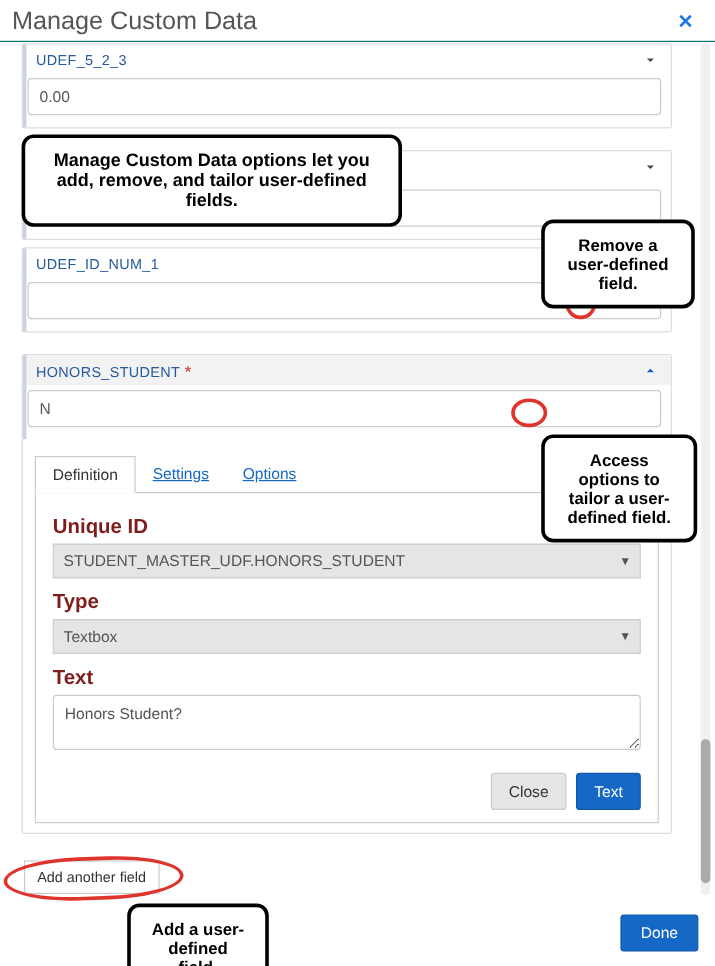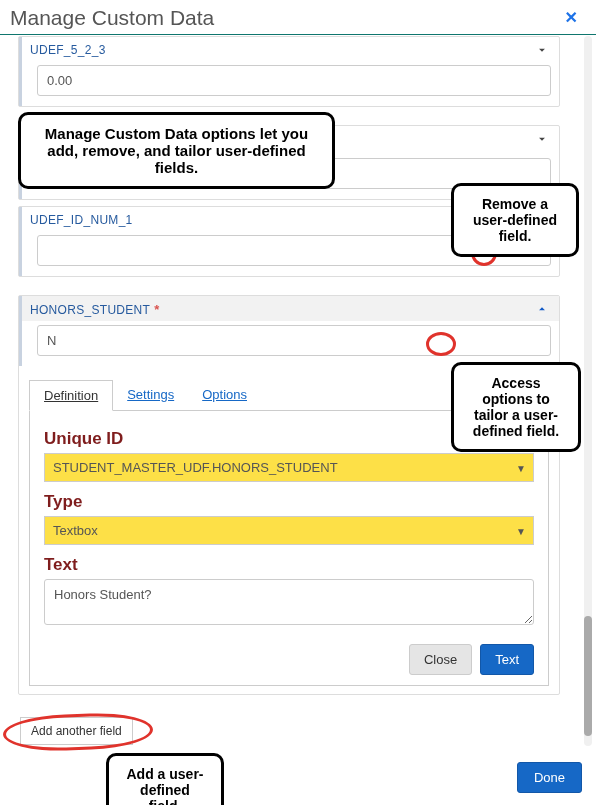--- a/index.html
+++ b/index.html
@@ -88,21 +88,21 @@
   .req-star { color: #d9534f; margin-left: 4px; font-weight: bold;}
   .chevron {
     position: absolute;
     right: 10px;
     top: 6px;
     cursor: pointer;
   }
   .chev-down svg, .chev-up svg { width: 14px; height: 14px; fill: #444; }
   .chev-up svg { fill: #1159c6; }
   .field-input-wrap {
-    padding: 4px 8px 10px 15px;
+    padding: 4px 8px 10px 1px;
     border-left: 3px solid #c8d2e0;
     text-decoration: underline;
   }
   .text-input {
     width: 100%;
     padding: 7px 9px;
     border: 1px solid #ccc;
     border-radius: 3px;
     font-size: 13px;
     color: #555;
@@ -117,21 +117,20 @@
   .tab {
     padding: 7px 14px;
     font-size: 13px;
     cursor: pointer;
   }
   .tab.active {
     border: 1px solid #ccc;
     border-bottom: 1px solid #fff;
     margin-bottom: -1px;
     color: #333;
-    text-decoration: underline;
     background: #fff;
   }
   .tab.inactive {
     color: #1668c6;
     text-decoration: underline;
   }
   .tab-panel {
     border: 1px solid #ccc;
     border-top: none;
     margin: 0 10px 8px 10px;
@@ -140,21 +139,21 @@
   .form-label {
     font-size: 17px;
     color: #7f1d1d;
     font-weight: bold;
     margin: 6px 0 4px 0;
   }
   .select {
     width: 100%;
     padding: 6px 8px;
     border: 1px solid #ccc;
-    background: #fde047;
+    background: #e5e5e5;
     font-size: 13px;
     color: #555;
     appearance: none;
     position: relative;
   }
   .select-wrap { position: relative; }
   .select-caret {
     position: absolute;
     right: 8px; top: 50%;
     transform: translateY(-50%);

